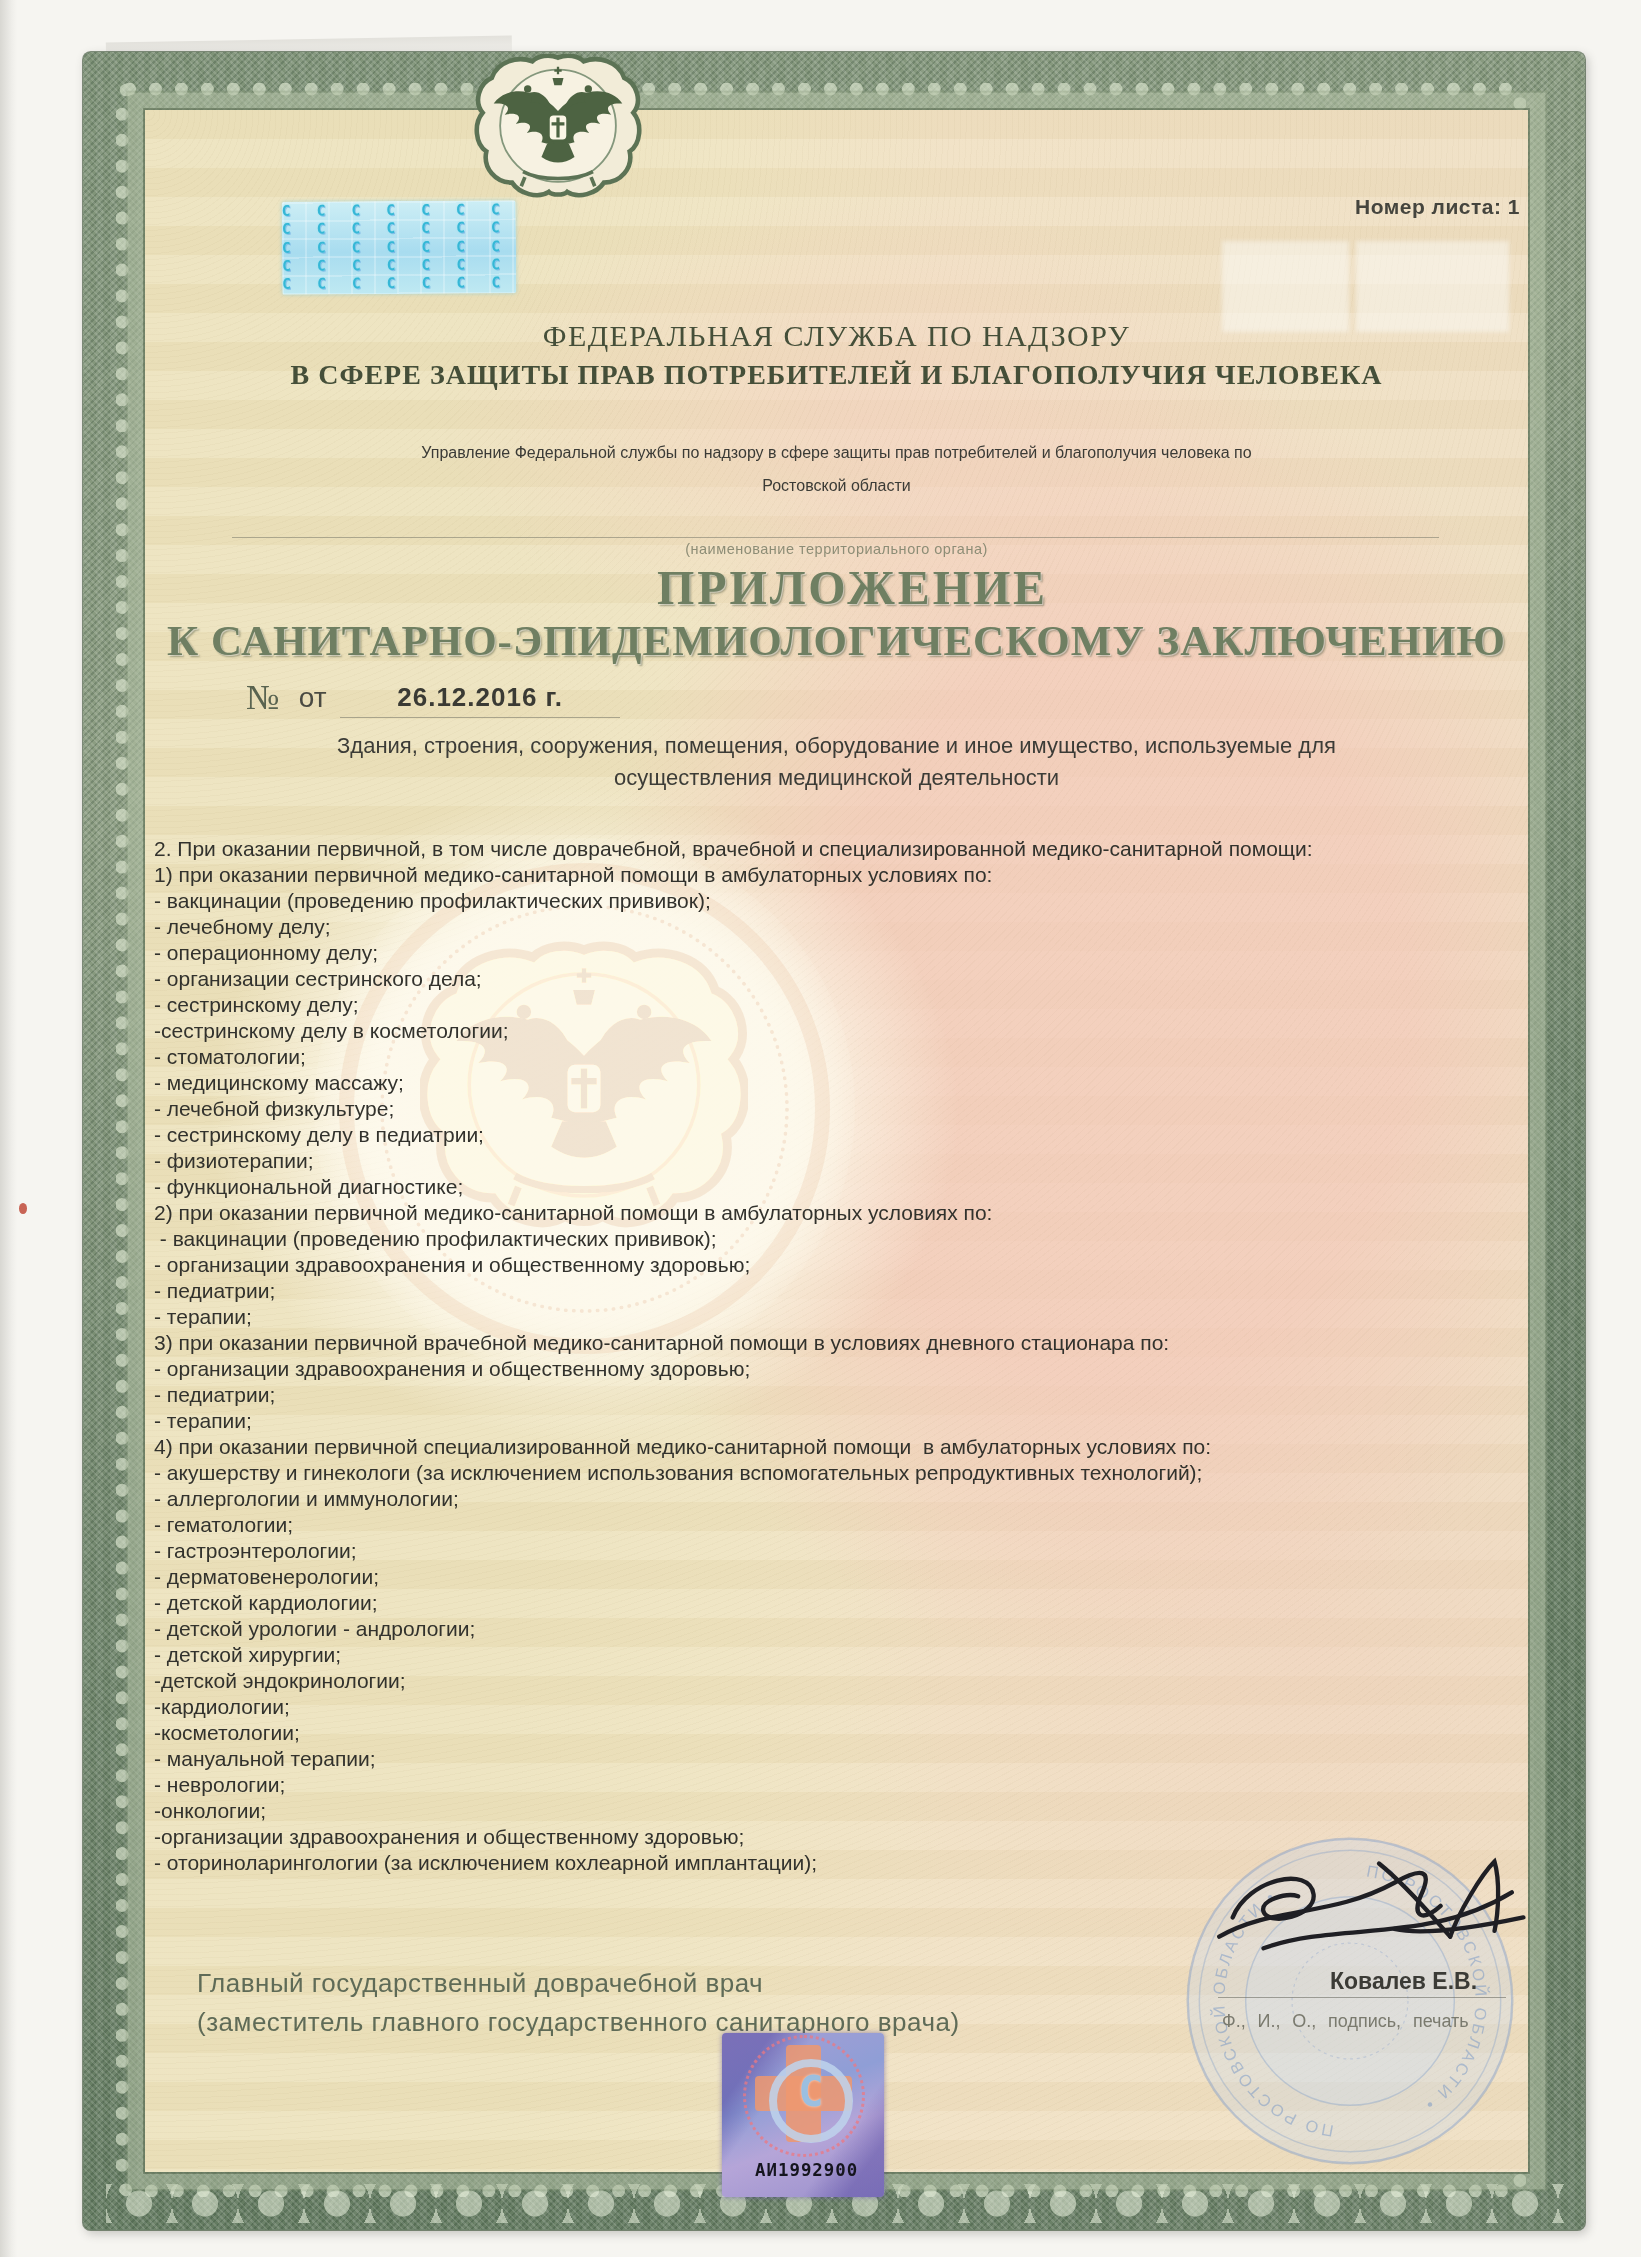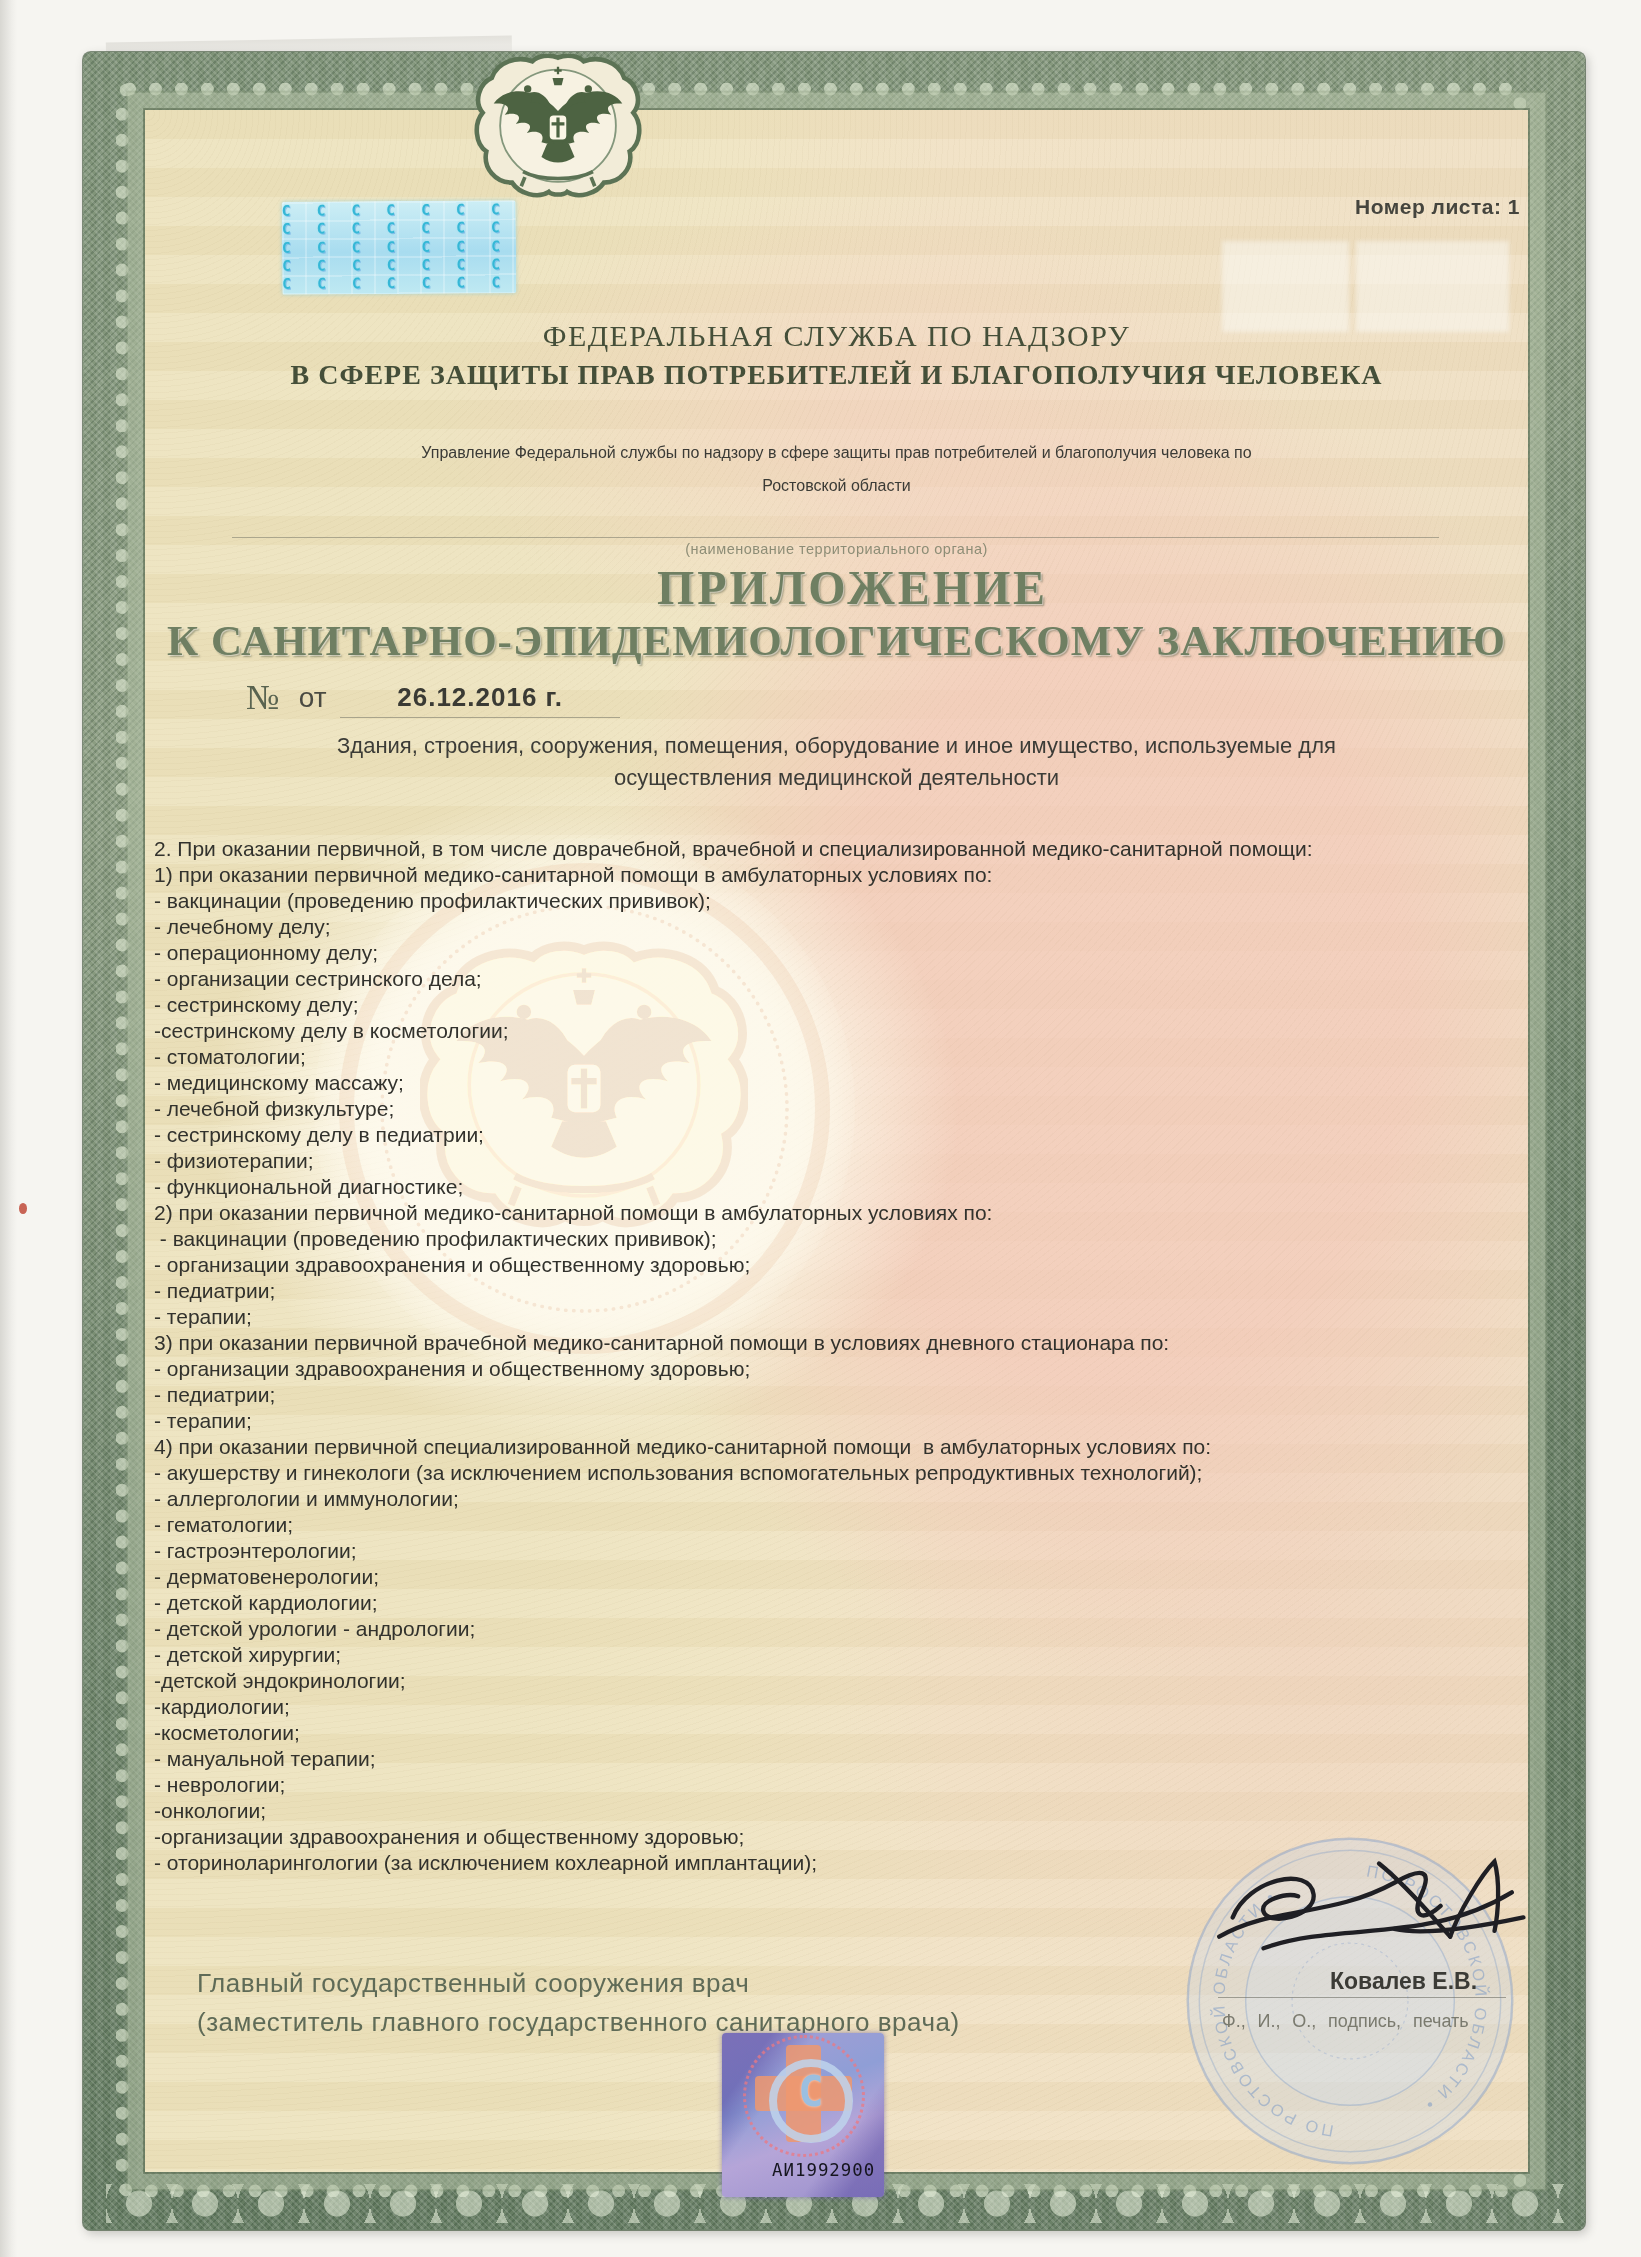--- a/index.html
+++ b/index.html
@@ -100,22 +100,22 @@
       linear-gradient(160deg,#a79ed4,#8f9ed6 38%,#b5a5d8 62%,#9a90cc);
     box-shadow:0 0 4.8px rgba(90,80,160,0.6);}
   .holo-cross{position:absolute;left:33px;top:11.6px;width:97px;height:97px;}
   .holo-cross::before{content:"";position:absolute;left:31px;top:0;width:35px;height:97px;background:rgba(238,152,110,0.85);border-radius:3.9px;}
   .holo-cross::after{content:"";position:absolute;left:0;top:31px;width:97px;height:35px;background:rgba(238,152,110,0.85);border-radius:3.9px;}
   .holo-ring{position:absolute;left:21px;top:1.9px;width:116px;height:116px;border-radius:50%;
     border:3.9px dotted rgba(236,120,130,0.75);}
   .holo-glyph{position:absolute;left:47px;top:26px;width:68px;height:68px;border-radius:50%;
     border:8.7px solid rgba(190,212,236,0.85);color:rgba(150,190,225,0.95);font-size:42px;font-weight:bold;
     font-family:"DejaVu Sans Mono",monospace;text-align:center;line-height:50px;text-shadow:0 0 2.9px rgba(255,255,255,0.6);}
-  .holo-serial{position:absolute;left:50px;top:127px;font-family:"DejaVu Sans Mono",monospace;font-size:17.4px;
-    font-weight:normal;color:#15151e;letter-spacing:1px;}
+  .holo-serial{position:absolute;left:33px;top:127px;font-family:"DejaVu Sans Mono",monospace;font-size:17.4px;
+    font-weight:bold;color:#15151e;letter-spacing:1px;}
 </style>
 </head>
 <body>
 
 <div class="page">
   <div class="scan-edge"></div>
   <div class="scan-fold"></div>
 
   <div class="frame"></div>
   <div class="inner-wave"></div>
@@ -225,21 +225,21 @@
       <div class="body-line">-кардиологии;</div>
       <div class="body-line">-косметологии;</div>
       <div class="body-line">- мануальной терапии;</div>
       <div class="body-line">- неврологии;</div>
       <div class="body-line">-онкологии;</div>
       <div class="body-line">-организации здравоохранения и общественному здоровью;</div>
       <div class="body-line">- оториноларингологии (за исключением кохлеарной имплантации);</div>
     </div>
 
   <div class="sig-role">
-    <span>Главный государственный сооружения врач</span><br>
+    <span>Главный государственный доврачебной врач</span><br>
     <span>(заместитель главного государственного санитарного врача)</span>
   </div>
 
   <svg class="stamp" viewBox="0 0 352 352">
     <circle cx="176" cy="176" r="168" fill="rgba(198,215,238,0.30)" stroke="rgba(110,145,200,0.38)" stroke-width="2.5"></circle>
     <circle cx="176" cy="176" r="156" fill="none" stroke="rgba(110,145,200,0.30)" stroke-width="1.5"></circle>
     <circle cx="176" cy="176" r="108" fill="rgba(206,222,242,0.25)" stroke="rgba(110,145,200,0.32)" stroke-width="1.5"></circle>
     <circle cx="176" cy="176" r="60" fill="none" stroke="rgba(110,145,200,0.28)" stroke-width="1.2" stroke-dasharray="3 4"></circle>
     <defs>
         <path id="stamp-ring" d="M176 46 a130 130 0 1 1 -0.1 0" fill="none"></path>

